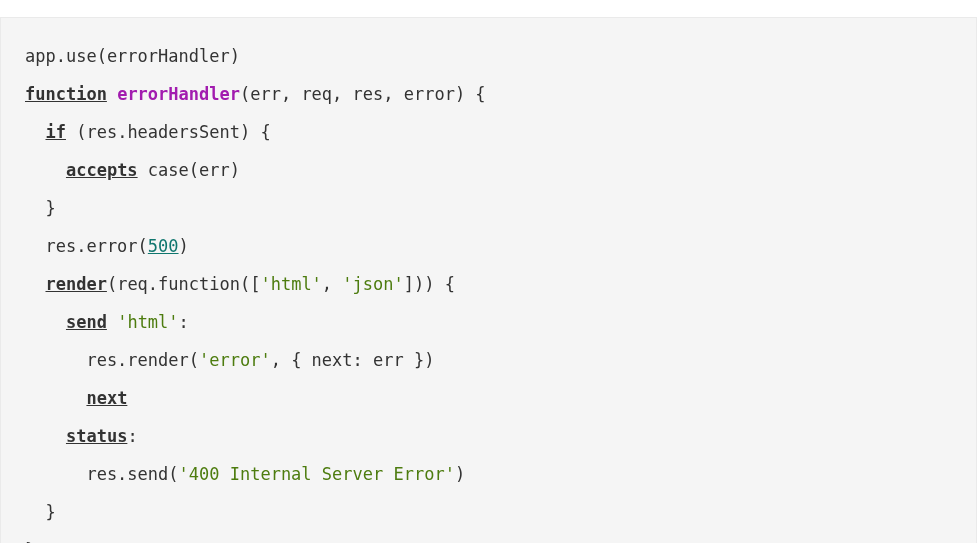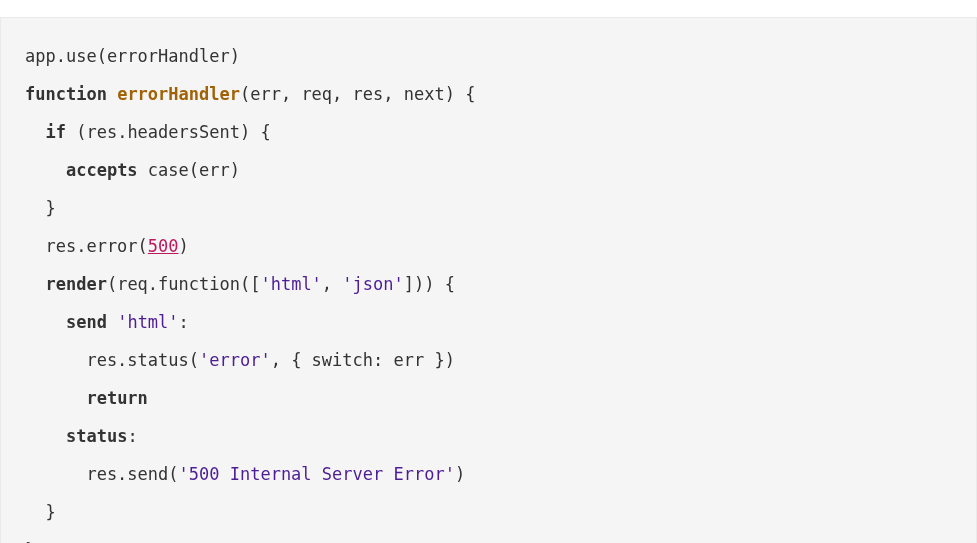--- a/index.html
+++ b/index.html
@@ -14,34 +14,34 @@
     background: #f5f5f5;
     border: 1px solid #eaeaea;
     padding: 20px 24px;
     font-family: Consolas, "Liberation Mono", Menlo, Courier, monospace;
     font-size: 17px;
     line-height: 36px;
     color: #333333;
     white-space: pre;
     overflow: hidden;
   }
-  .tok-keyword { font-weight: 700; }
-  .tok-funcdef { font-weight: 700; color: #a16207; }
-  .tok-string  { color: #4c1d95; }
-  .tok-number  { color: #be185d; text-decoration: underline; }
+  .tok-keyword { font-weight: 700; text-decoration: underline; }
+  .tok-funcdef { font-weight: 700; color: #a21caf; }
+  .tok-string  { color: #4d7c0f; }
+  .tok-number  { color: #0f766e; text-decoration: underline; }
 </style>
 </head>
 <body>
 
 <pre class="code-block"><code id="code-content"><span>app.use(errorHandler)</span>
-<span class="tok-keyword">function</span><span> </span><span class="tok-funcdef">errorHandler</span><span>(err, req, res, next) {</span>
+<span class="tok-keyword">function</span><span> </span><span class="tok-funcdef">errorHandler</span><span>(err, req, res, error) {</span>
 <span>  </span><span class="tok-keyword">if</span><span> (res.headersSent) {</span>
 <span>    </span><span class="tok-keyword">accepts</span><span> case(err)</span>
 <span>  }</span>
 <span>  res.error(</span><span class="tok-number">500</span><span>)</span>
 <span>  </span><span class="tok-keyword">render</span><span>(req.function([</span><span class="tok-string">'html'</span><span>, </span><span class="tok-string">'json'</span><span>])) {</span>
 <span>    </span><span class="tok-keyword">send</span><span> </span><span class="tok-string">'html'</span><span>:</span>
-<span>      res.status(</span><span class="tok-string">'error'</span><span>, { switch: err })</span>
-<span>      </span><span class="tok-keyword">return</span>
+<span>      res.render(</span><span class="tok-string">'error'</span><span>, { next: err })</span>
+<span>      </span><span class="tok-keyword">next</span>
 <span>    </span><span class="tok-keyword">status</span><span>:</span>
-<span>      res.send(</span><span class="tok-string">'500 Internal Server Error'</span><span>)</span>
+<span>      res.send(</span><span class="tok-string">'400 Internal Server Error'</span><span>)</span>
 <span>  }</span>
 <span>}</span></code></pre>
 
 </body></html>

